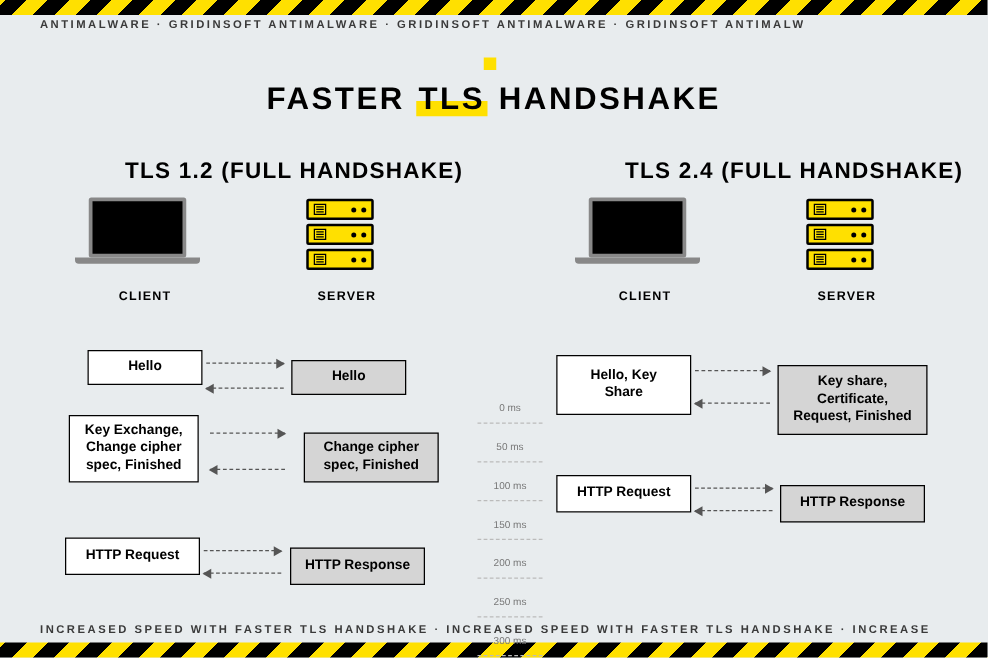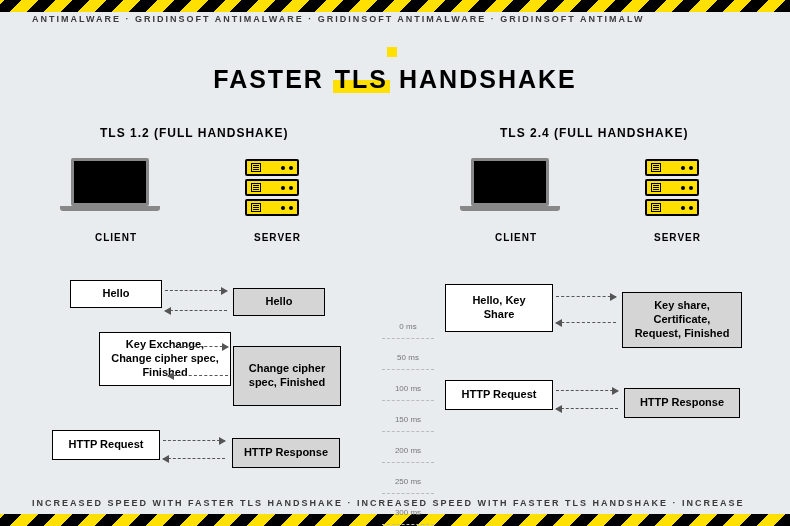--- a/index.html
+++ b/index.html
@@ -57,21 +57,21 @@
     vertical-align: middle;
     margin-right: 6px;
   }
   .title .hl {
     background: linear-gradient(to top, #ffe000 45%, transparent 45%);
     padding: 0 2px;
   }
 
   .col-title {
     position: absolute;
-    font-size: 12px;
+    font-size: 18px;
     font-weight: 900;
     letter-spacing: 1px;
     color: #000;
   }
 
   .laptop {
     position: absolute;
     width: 90px;
   }
   .laptop .screen {
@@ -228,23 +228,23 @@
       <div class="led"></div>
     </div>
 </div>
 <div class="endpoint-label" style="left:254px; top:232px;">SERVER</div>
 
 <div class="box client" style="left:70px;  top:280px; width:92px; height:28px;">Hello</div>
 <div class="arrow right" style="left:165px; top:290px; width:62px;"></div>
 <div class="box server" style="left:233px; top:288px; width:92px; height:28px;">Hello</div>
 <div class="arrow left" style="left:165px; top:310px; width:62px;"></div>
 
-<div class="box client" style="left:55px;  top:332px; width:132px; height:54px;margin-left:44px;">Key Exchange, Change cipher spec, Finished</div>
+<div class="box client" style="left:55px;  top:332px; width:104px; height:54px;">Key Exchange, Change cipher spec, Finished</div>
 <div class="arrow right" style="left:168px; top:346px; width:60px;"></div>
-<div class="box server" style="left:233px; top:346px; width:108px; height:60px;">Change cipher spec, Finished</div>
+<div class="box server" style="left:243px; top:346px; width:108px; height:40px;">Change cipher spec, Finished</div>
 <div class="arrow left" style="left:168px; top:375px; width:60px;"></div>
 
 <div class="box client" style="left:52px;  top:430px; width:108px; height:30px;">HTTP Request</div>
 <div class="arrow right" style="left:163px; top:440px; width:62px;"></div>
 <div class="box server" style="left:232px; top:438px; width:108px; height:30px;">HTTP Response</div>
 <div class="arrow left" style="left:163px; top:458px; width:62px;"></div>
 
 <div class="timeline">
     <div class="tl-row" style="top: 0px;">0 ms</div>
     <div class="tl-dash" style="top: 16px;"></div>

